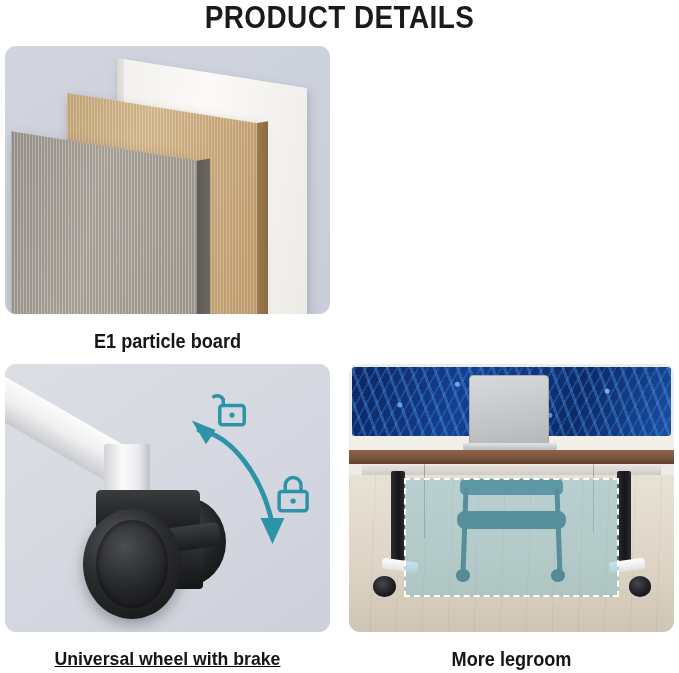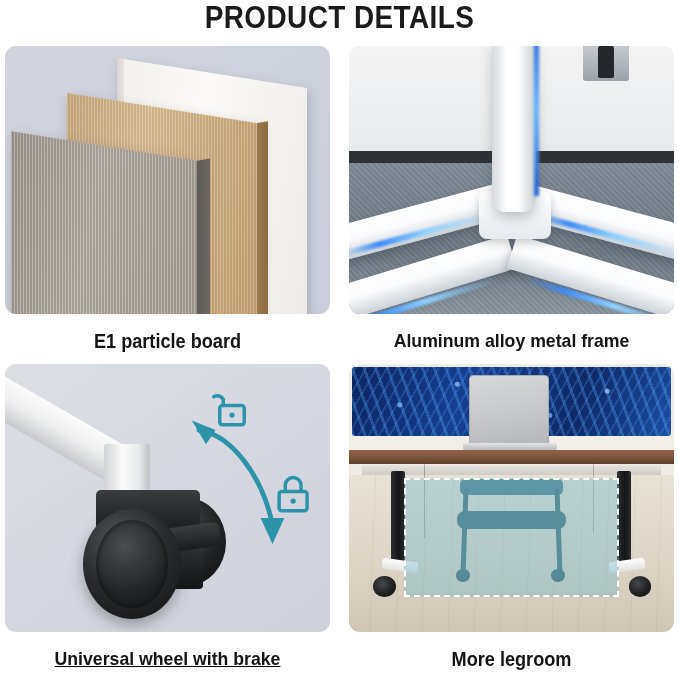--- a/index.html
+++ b/index.html
@@ -402,40 +402,20 @@
 
     <div class="cell c1">
       <div class="photo p1">
         <div class="board b-white"></div>
         <div class="board b-oak"></div>
         <div class="board b-grey"></div>
       </div>
       <div class="caption">E1 particle board</div>
     </div>
 
-    <div class="cell c2">
-      <div class="photo p2">
-        <div class="wall"></div>
-        <div class="baseboard"></div>
-        <div class="floor"></div>
-        <div class="bracket"></div>
-        <div class="beam beam2-l"></div>
-        <div class="beam beam2-r"></div>
-        <div class="led led-l2"></div>
-        <div class="led led-r2"></div>
-        <div class="beam beam-l"></div>
-        <div class="beam beam-r"></div>
-        <div class="led led-l1"></div>
-        <div class="led led-r1"></div>
-        <div class="hub"></div>
-        <div class="column"></div>
-        <div class="column-led"></div>
-      </div>
-      <div class="caption">Aluminum alloy metal frame</div>
-    </div>
 
     <div class="cell c3">
       <div class="photo p3">
         <div class="leg"></div>
         <div class="leg-v"></div>
         <div class="wheel-back"></div>
         <div class="yoke"></div>
         <div class="axle"></div>
         <div class="brake"></div>
         <div class="wheel"></div>

